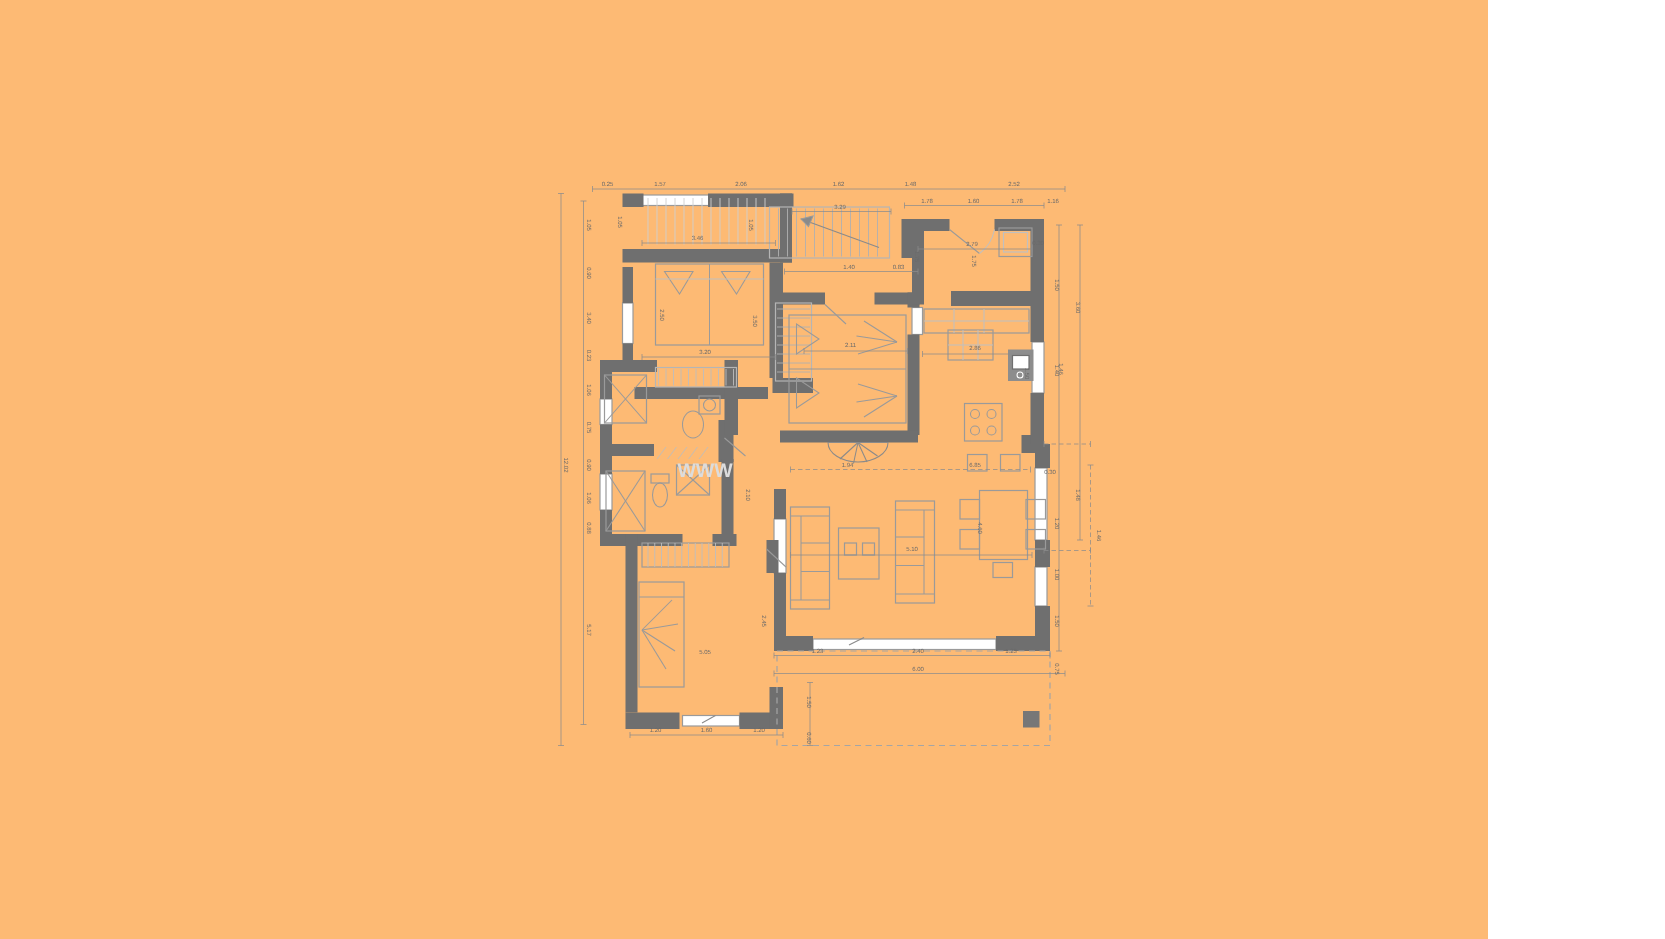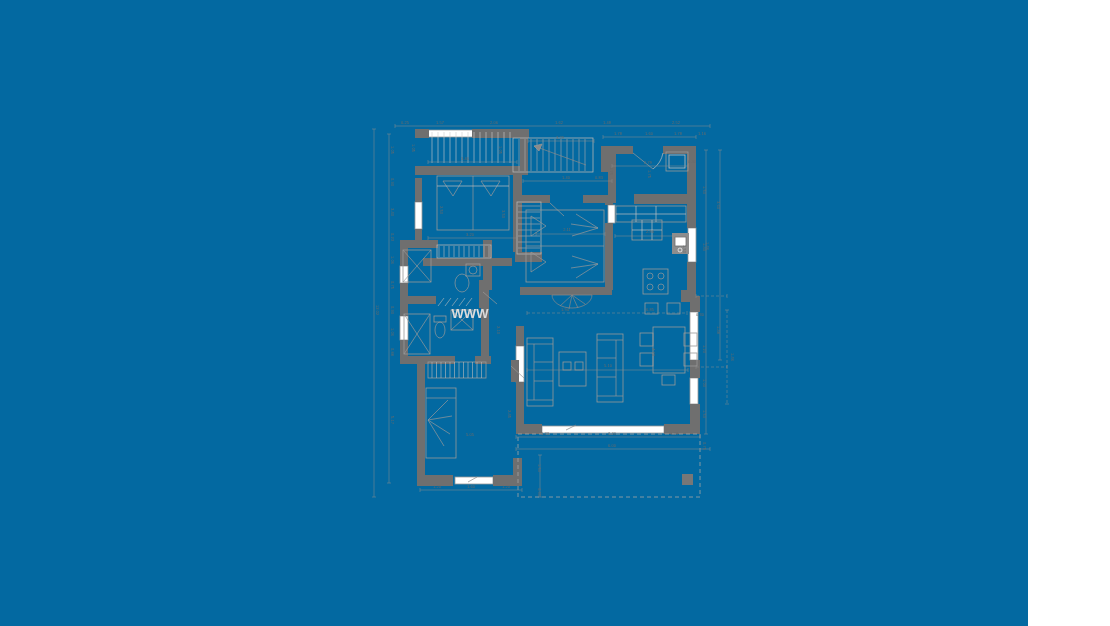--- a/index.html
+++ b/index.html
@@ -1,17 +1,17 @@
 <!DOCTYPE html>
 <html><head>
 <meta charset="utf-8">
 <style>
   html,body{margin:0;padding:0;background:#fff;}
-  .canvas{position:relative;width:992px;height:626px;background:#0369a1;overflow:hidden;
-          font-family:"Liberation Sans", sans-serif;padding-left:36px;}
+  .canvas{position:relative;width:992px;height:626px;background:#fdba74;overflow:hidden;
+          font-family:"Liberation Sans", sans-serif;}
   svg{position:absolute;left:0;top:0;}
   text{font-family:"Liberation Sans", sans-serif;}
 </style>
 </head>
 <body>
 
 <div class="canvas">
   <svg id="plan" width="1110" height="626" viewBox="0 0 1110 626">
       <g>
         <rect x="428" y="130" width="45" height="7" fill="#ffffff" stroke="#9a9a9a" stroke-width="0.8"></rect>

